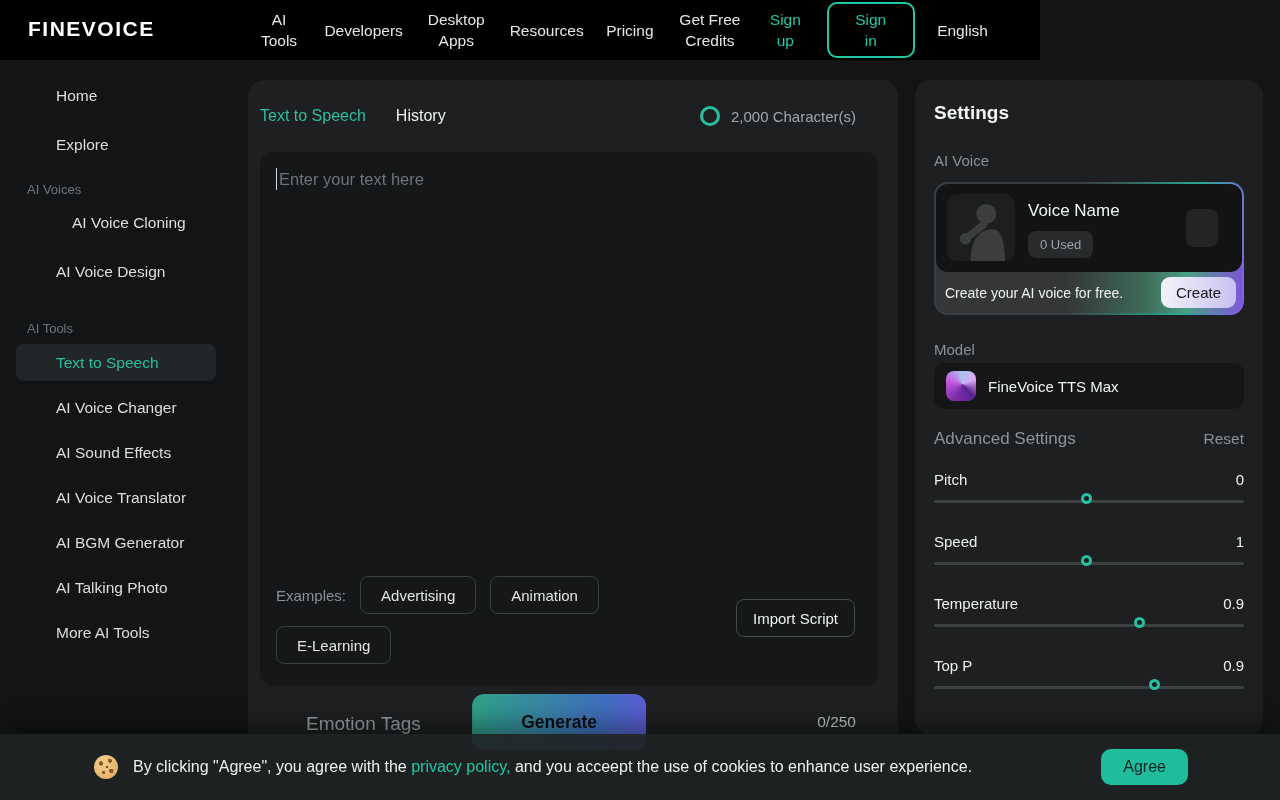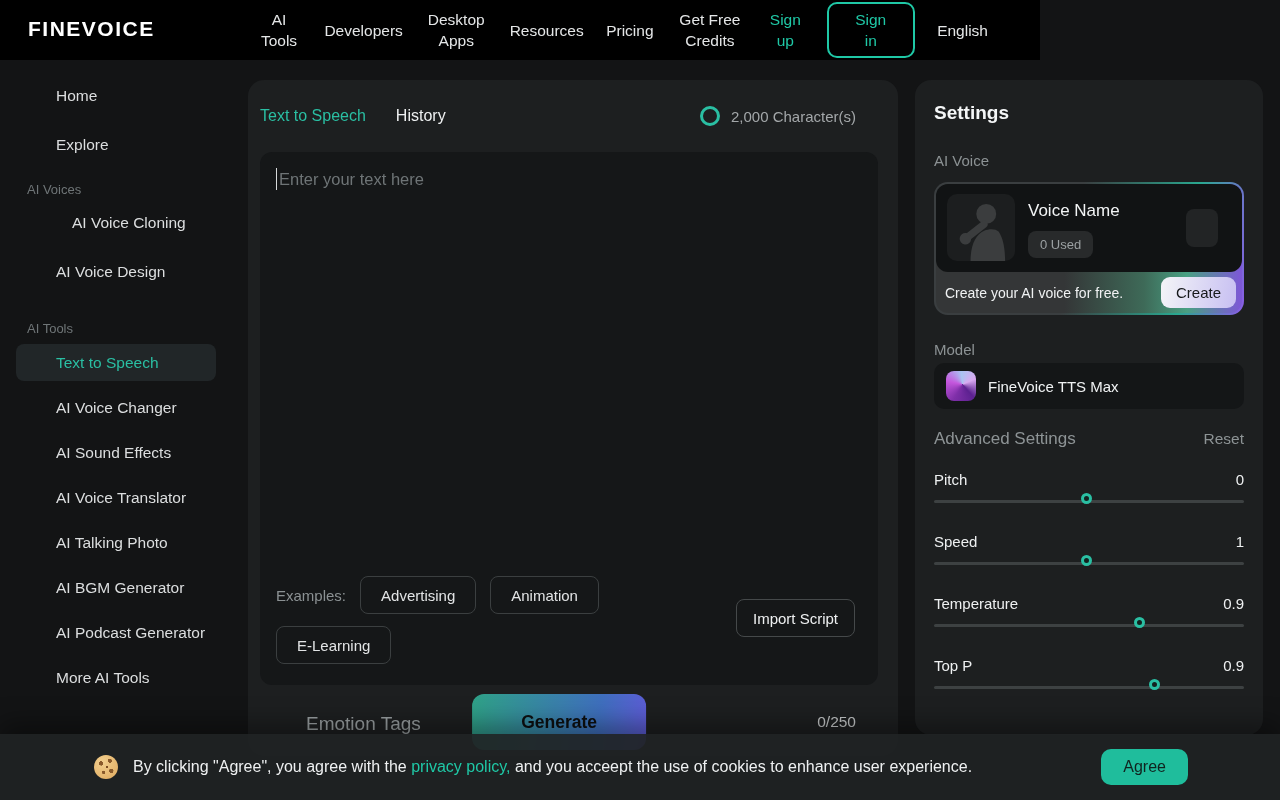--- a/index.html
+++ b/index.html
@@ -131,23 +131,22 @@
   <div class="side-link mb25" style="margin-top:12px;margin-left:16px;">AI Voice Cloning</div>
   <div class="side-link">AI Voice Design</div>
 
   <div class="side-section" style="margin-top:36px;">AI Tools</div>
   <div class="side-active">
     <span class="lbl">Text to Speech</span>
   </div>
   <div class="side-link after-active">AI Voice Changer</div>
   <div class="side-link mb21">AI Sound Effects</div>
   <div class="side-link mb21">AI Voice Translator</div>
+  <div class="side-link mb21">AI BGM Generator</div>
   <div class="side-link mb21">AI Talking Photo</div>
-  <div class="side-link mb21">AI BGM Generator</div>
-  <div class="side-link mb21">AI Podcast Generator</div>
   <div class="side-link">More AI Tools</div>
 </div>
 
 <div class="main-card">
   <div class="tabs">
     <div class="tab tab-active">Text to Speech</div>
     <div class="tab tab-idle">History</div>
     <div class="char-counter">
       <span class="char-ring"></span>
       <span class="char-text">2,000 Character(s)</span>

